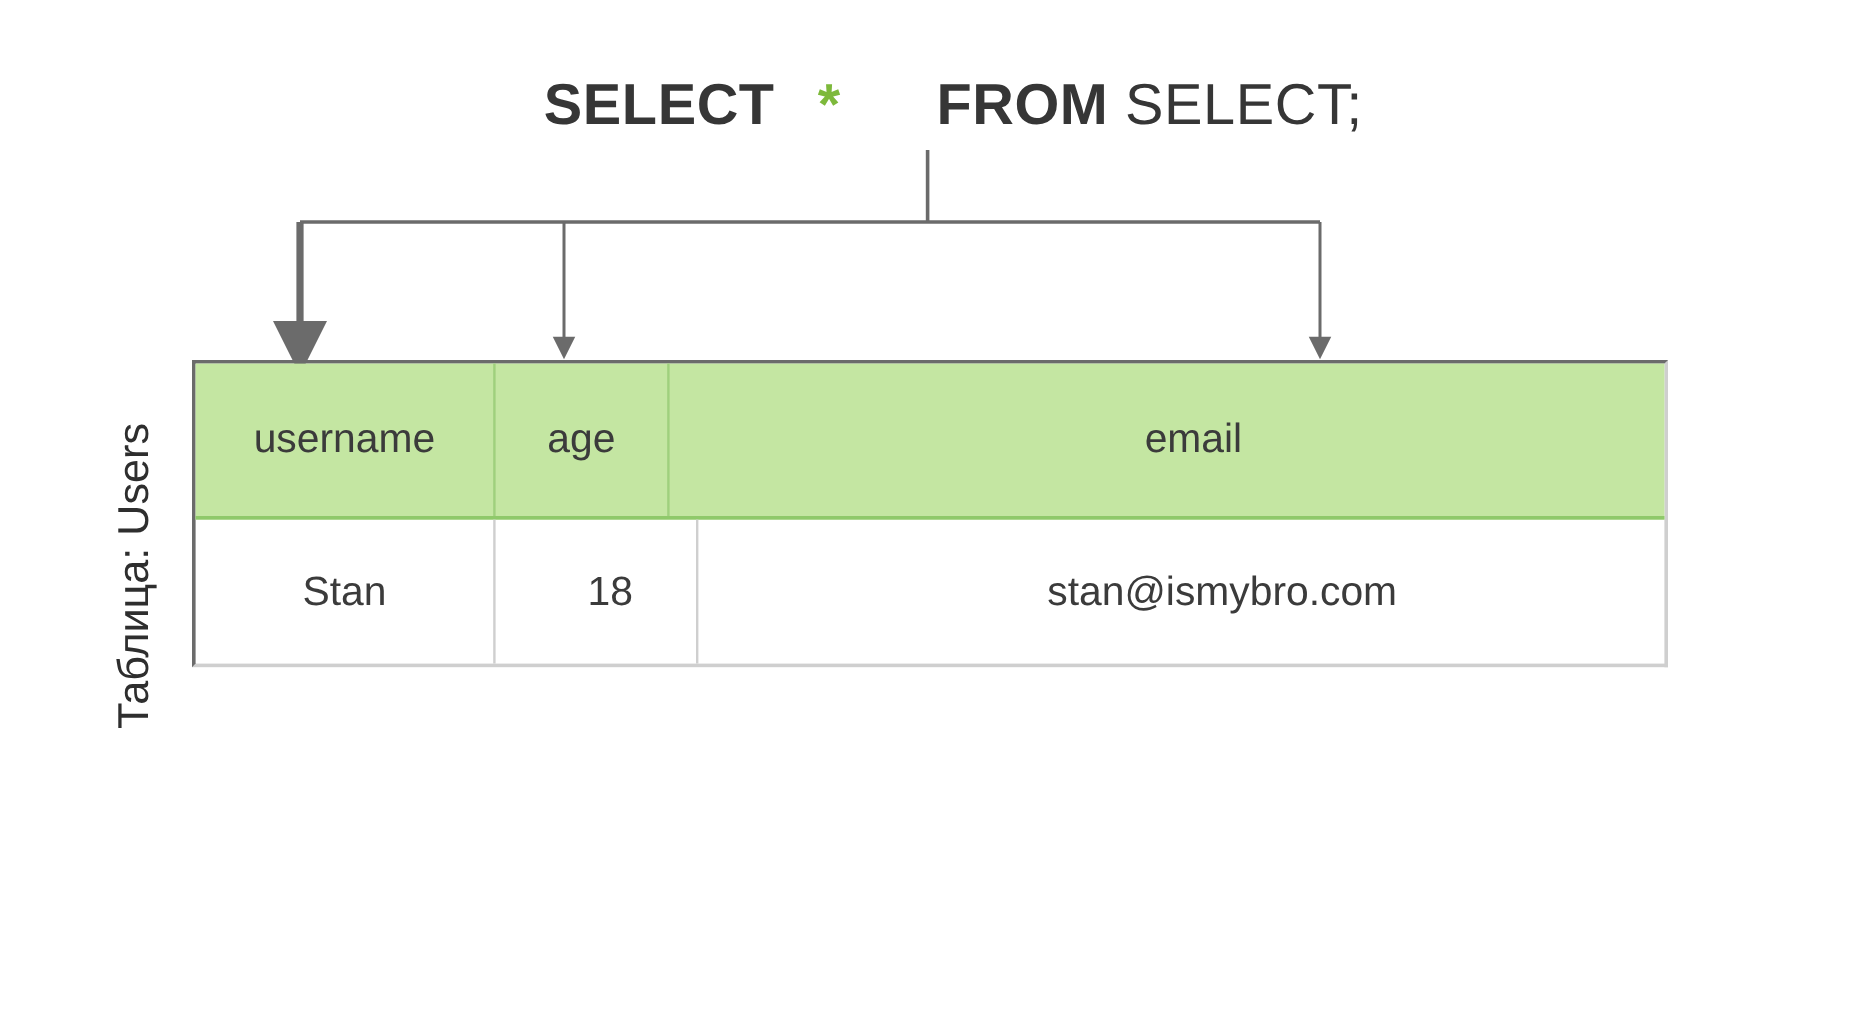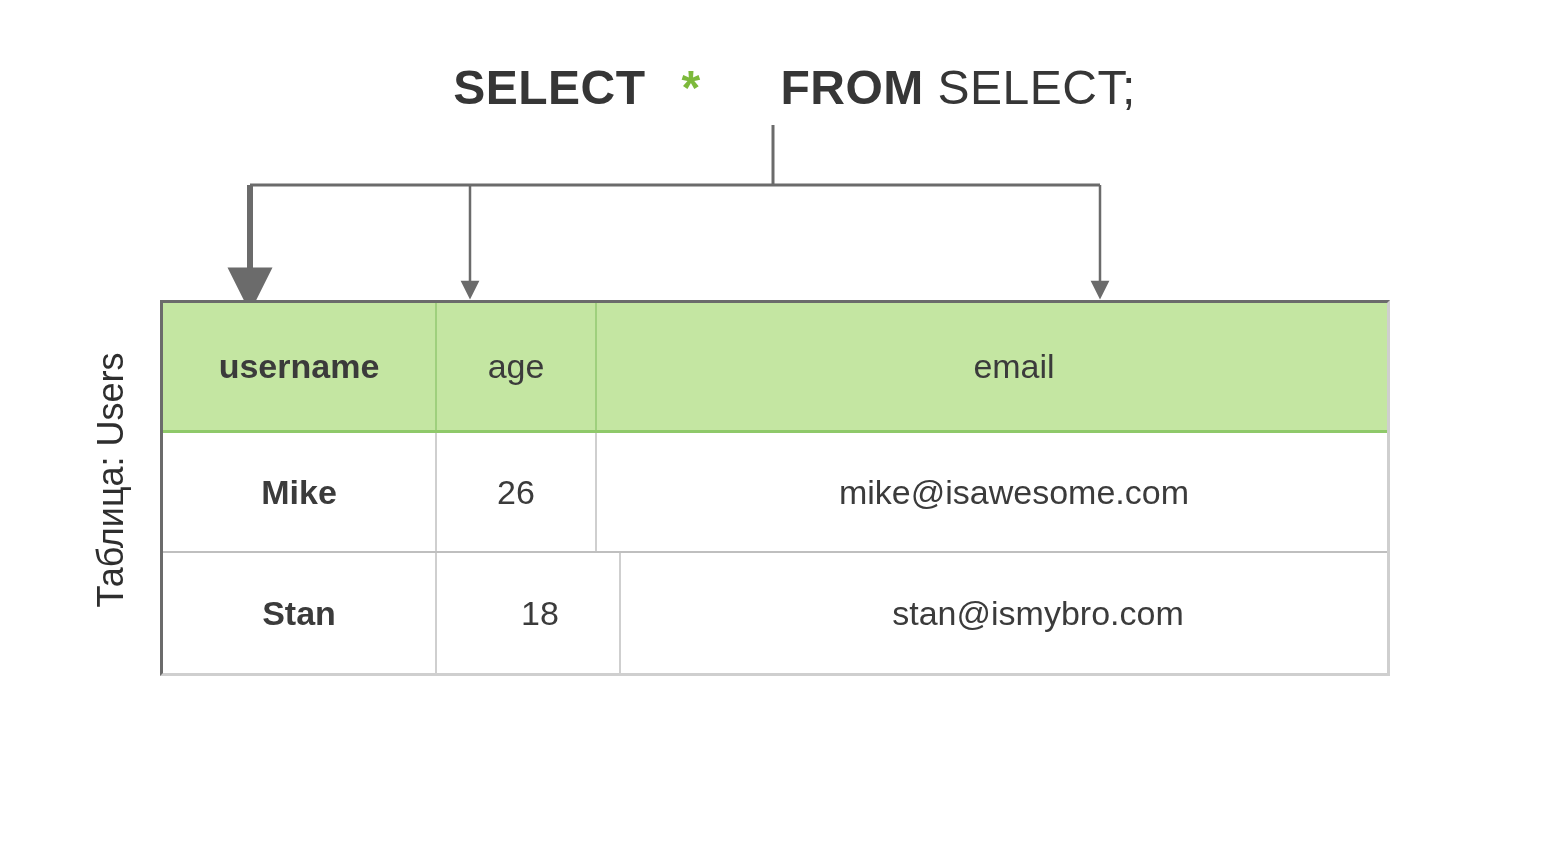--- a/index.html
+++ b/index.html
@@ -47,22 +47,22 @@
   .row { display: flex; }
   .cell {
     display: flex;
     align-items: center;
     justify-content: center;
     font-size: 34px;
     color: #3b3b3b;
     border-right: 2px solid #cfcfcf;
   }
   .cell:last-child { border-right: none; padding-left: 44px; }
-  .col-user { width: 274px; font-weight: bold; }
-  .col-age  { width: 160px; }
+  .col-user { width: 250px; }
+  .col-age  { width: 145px; }
   .col-email{ flex: 1; }
   .hdr {
     height: 130px;
     background: #c4e6a2;
     border-bottom: 3px solid #8fc96a;
   }
   .hdr .cell {
     border-right-color: #9fd07d;
   }
   .body-row {
@@ -120,24 +120,19 @@
     <span class="caption-inner">Таблица: Users</span>
   </div>
 
   <div class="table-wrap">
     <div class="row hdr">
       <div class="cell col-user">username</div>
       <div class="cell col-age">age</div>
       <div class="cell col-email">email</div>
     </div>
     <div class="row body-row">
-      <div class="cell col-user">Mike</div>
-      <div class="cell col-age">26</div>
-      <div class="cell col-email">mike@isawesome.com</div>
-    </div>
-    <div class="row body-row">
       <div class="cell col-user">Stan</div>
       <div class="cell col-age">18</div>
       <div class="cell col-email">stan@ismybro.com</div>
     </div>
   </div>
 
 </div>
 
 </body></html>

